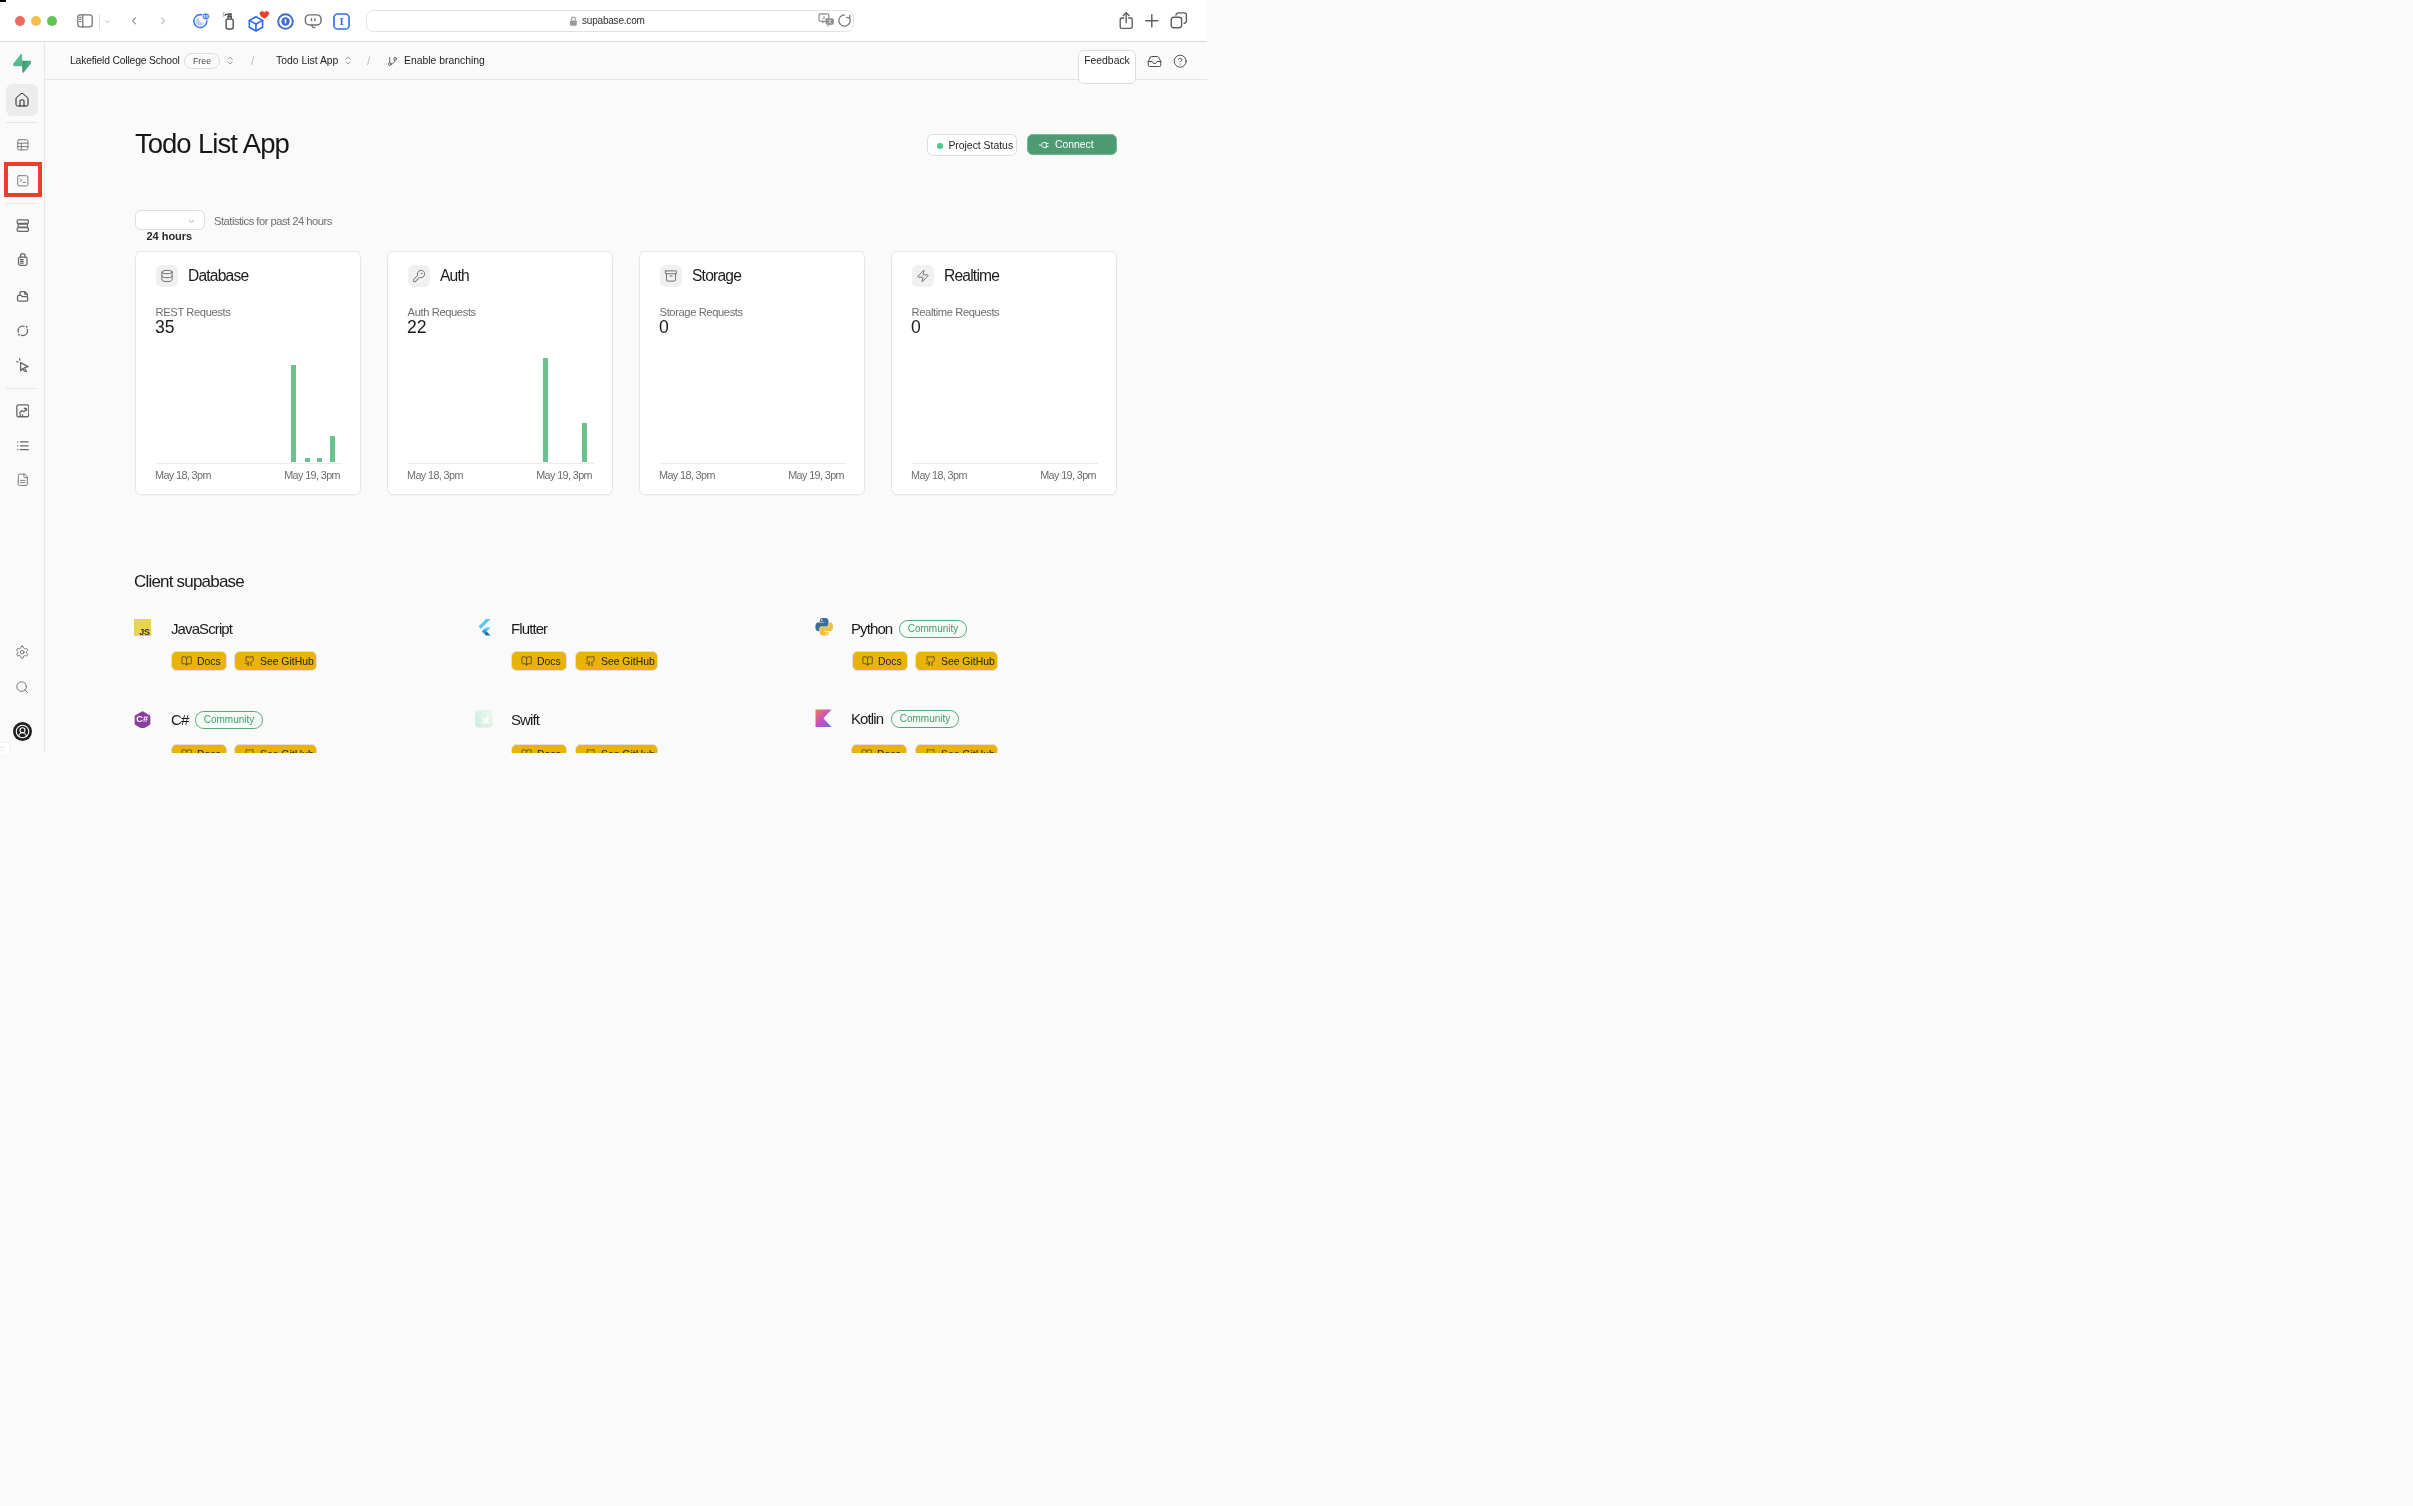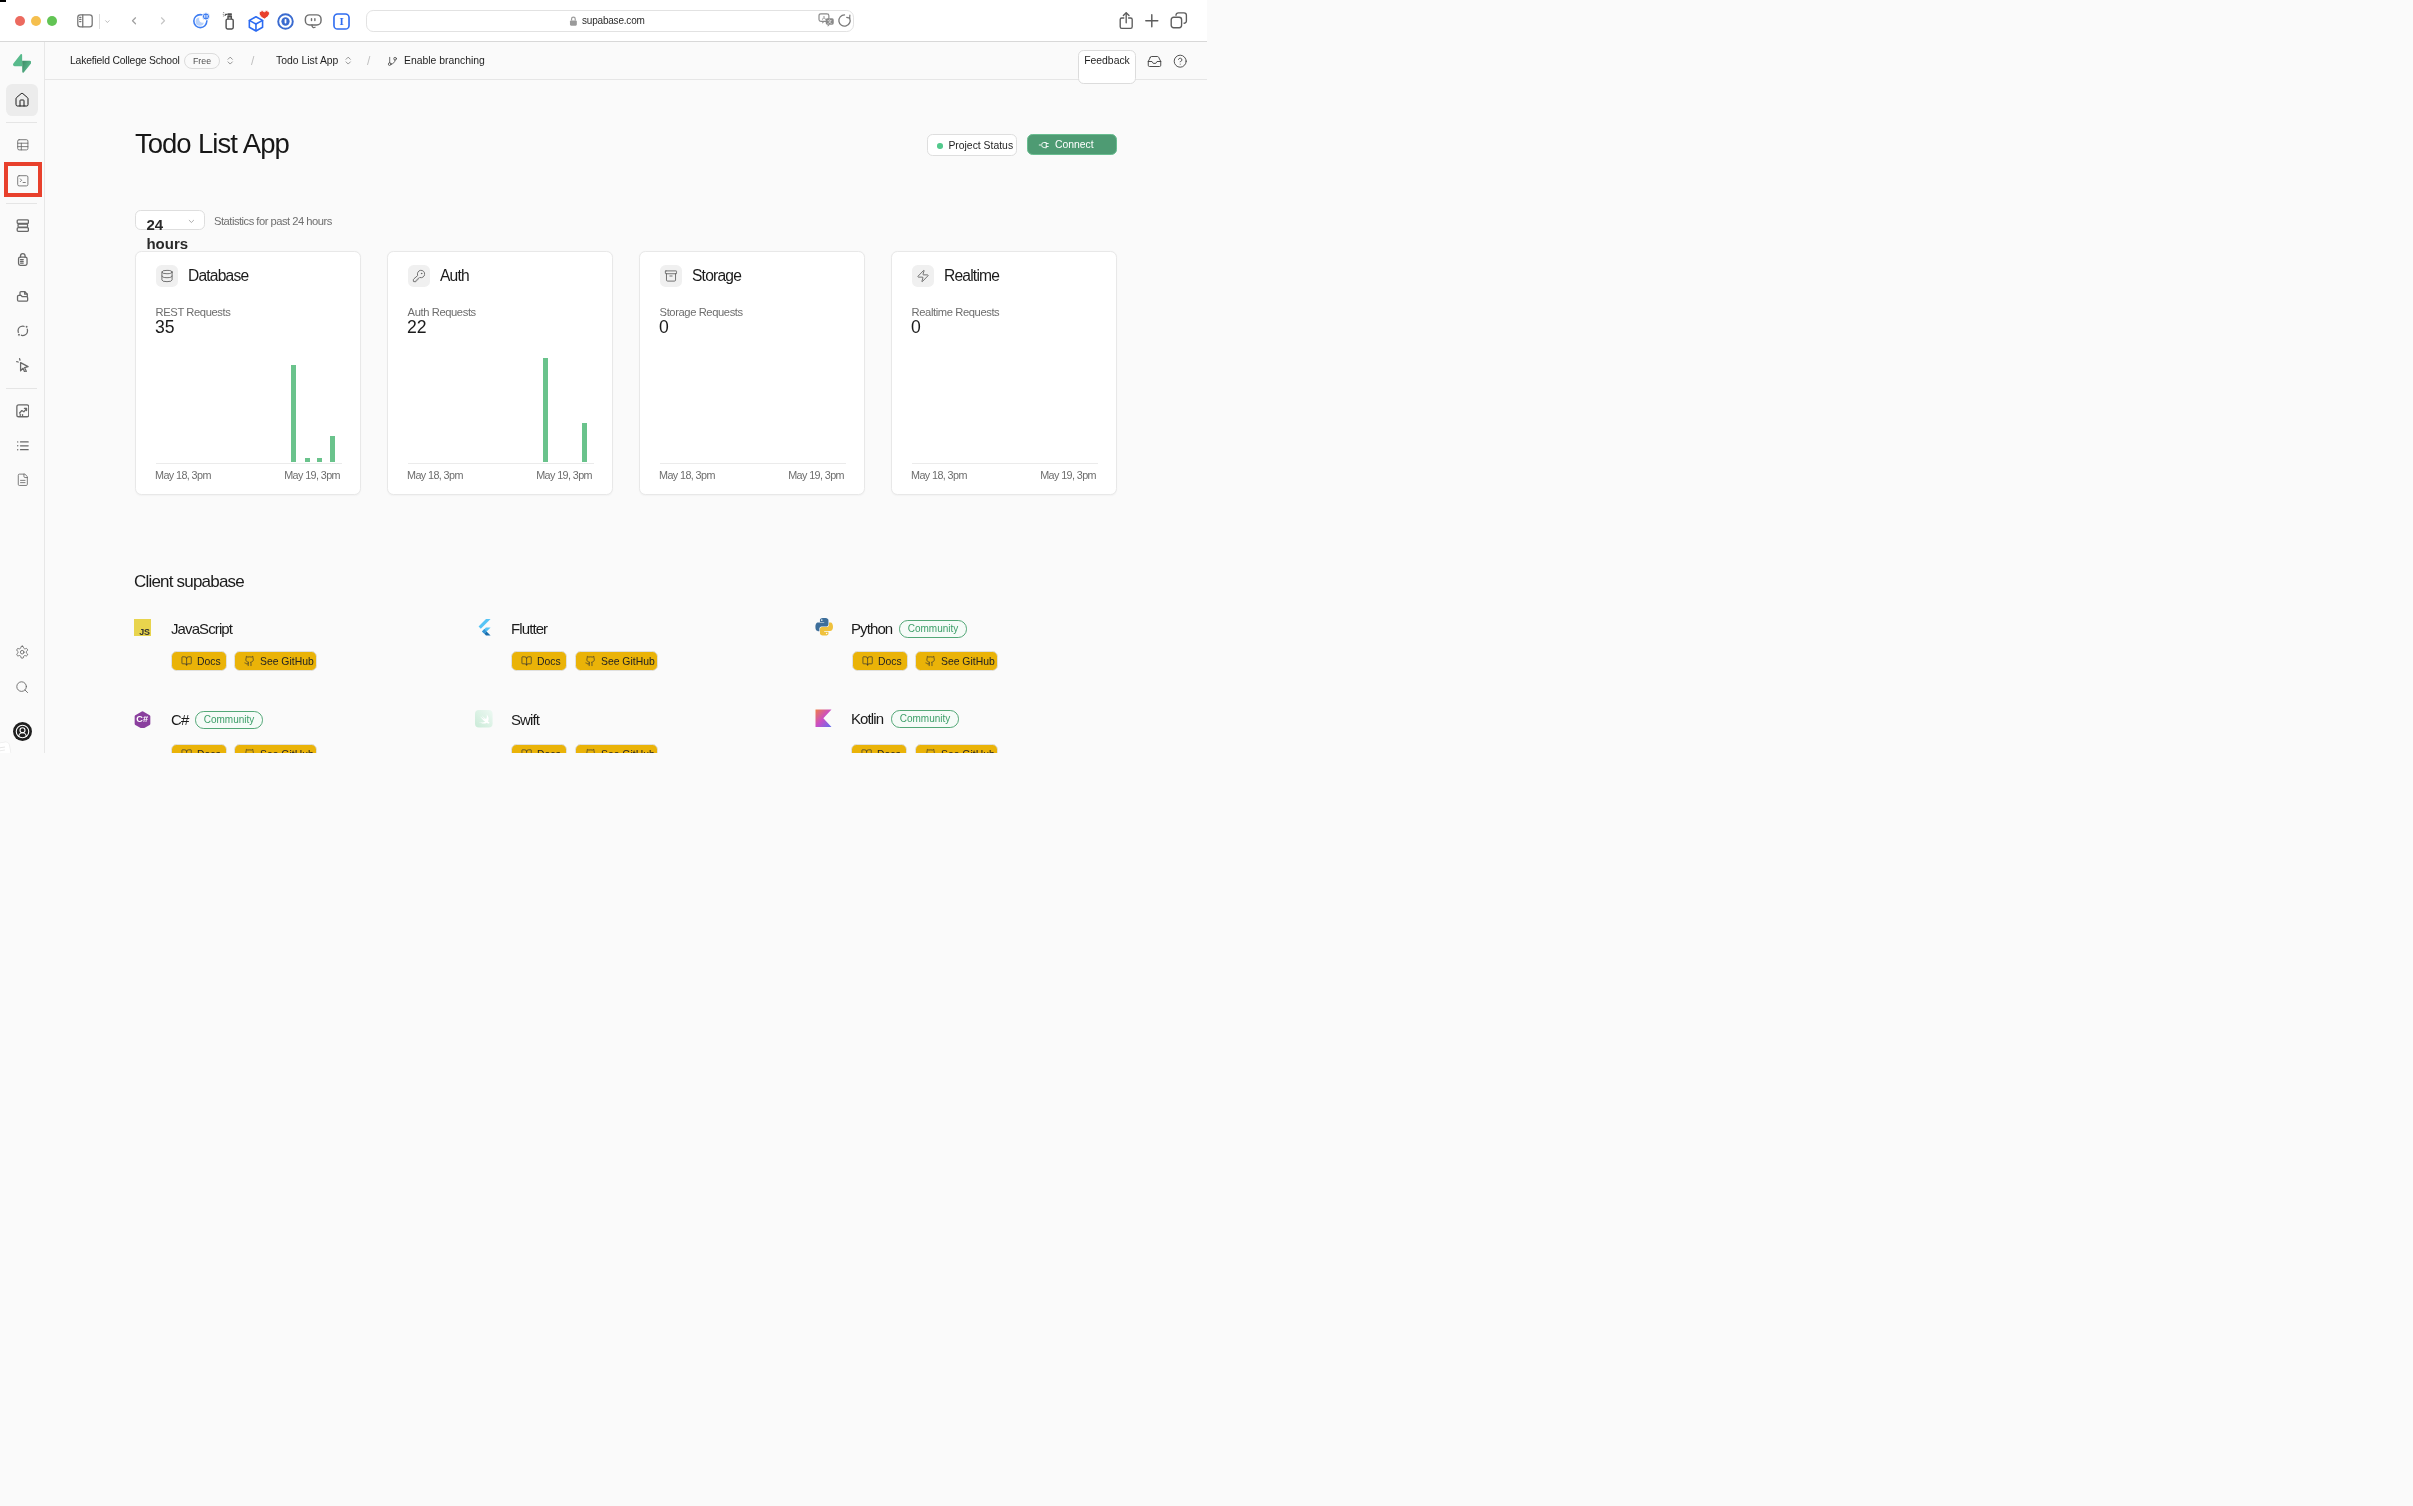--- a/index.html
+++ b/index.html
@@ -305,21 +305,21 @@
     <div id="connectbtn">
       <svg class="abs" style="left:9.6px;top:4.4px;" width="12" height="12" viewBox="0 0 24 24" fill="none" stroke="#fff" stroke-width="1.8" stroke-linecap="round" stroke-linejoin="round" transform="rotate(90)">
           <path d="M12 21.5v-3"></path>
           <path d="M9 7.5v-4"></path>
           <path d="M15 7.5v-4"></path>
           <path d="M17 7.5H7v5a4 4 0 0 0 4 4h2a4 4 0 0 0 4-4z"></path>
         </svg>
       <div class="abs" style="left:27px;top:0;line-height:20px;font-size:10.4px;color:#fff;">Connect</div>
     </div>
     <div id="hoursbtn">
-      <div class="abs" style="left:10.4px;top:4px;line-height:19px;font-size:15px;font-weight:700;color:#2a2a2a;">24 hours</div>
+      <div class="abs" style="left:10.4px;top:16px;line-height:19px;font-size:11px;font-weight:700;color:#2a2a2a;">24 hours</div>
       <svg class="sic" style="position:absolute;right:8px;top:5.6px;" width="8.8" height="8.8" viewBox="0 0 24 24">
           <path d="m6 9 6 6 6-6"></path>
         </svg>
     </div>
     <div id="statstext">Statistics for past 24 hours</div>
 
     <div class="card" style="left:90px;" id="card1">
       <div class="cicon">
           <svg class="cic" width="13.6" height="13.6" viewBox="0 0 24 24">
             <ellipse cx="12" cy="5" rx="9" ry="3"></ellipse>

